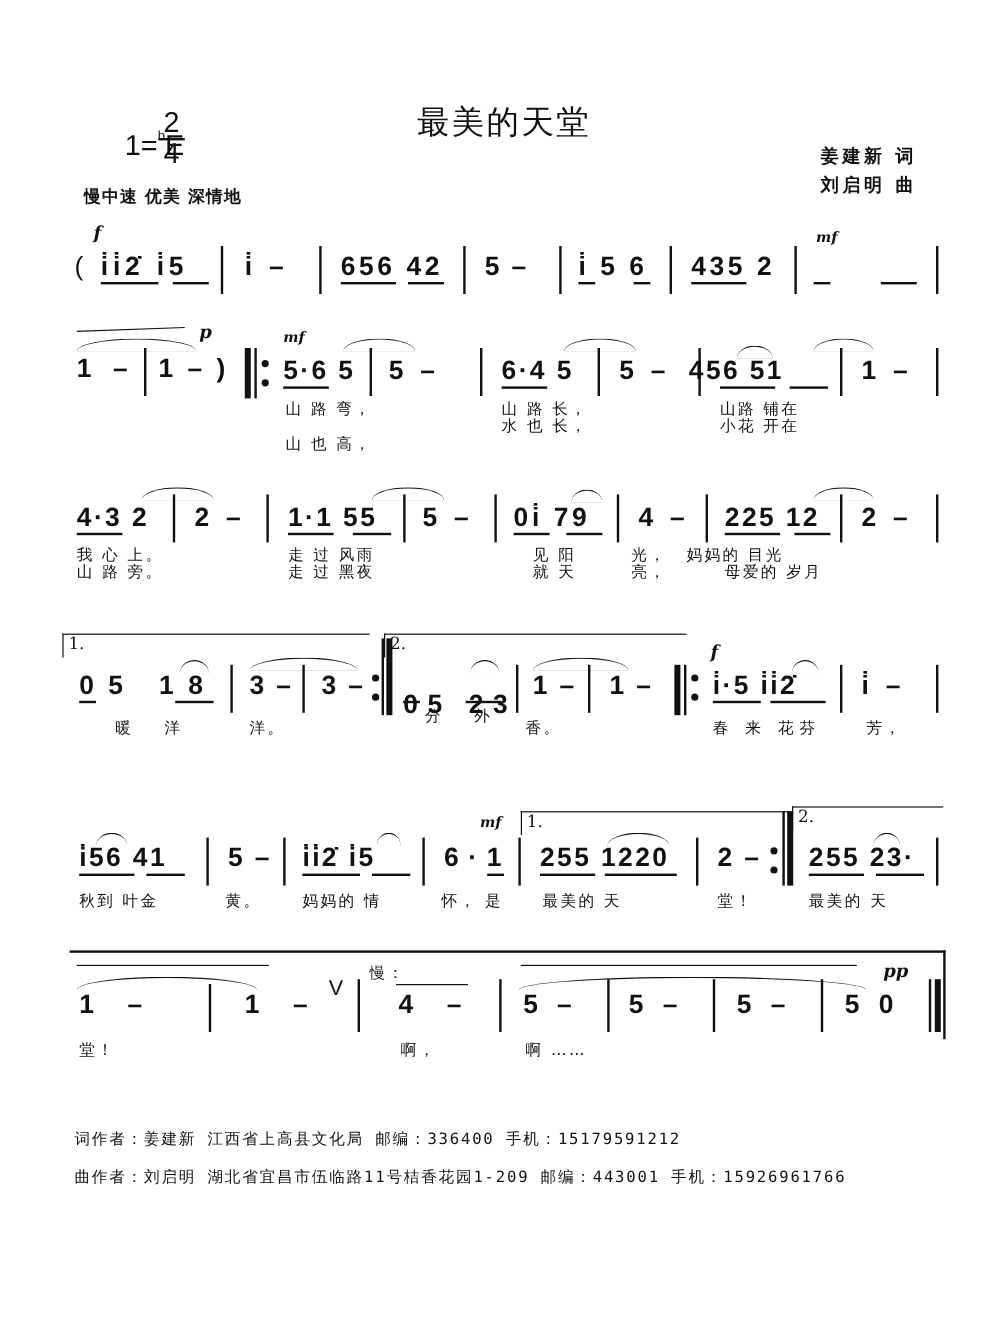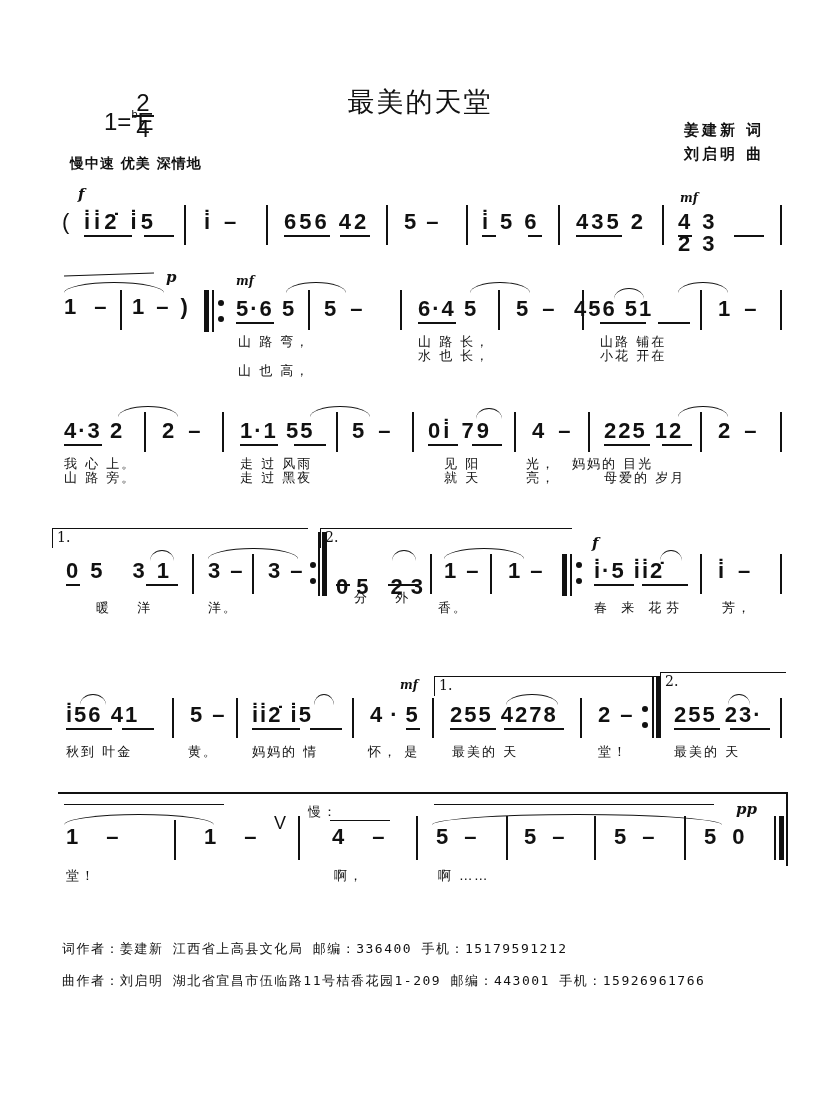--- a/index.html
+++ b/index.html
@@ -59,21 +59,20 @@
   <div class="bar-line" style="left:328px;top:20px;height:40px;"></div>
   <span class="note" style="left:346px;top:26px;letter-spacing:10px;">5–</span>
   <div class="bar-line" style="left:408px;top:20px;height:40px;"></div>
   <span class="note" style="left:424px;top:26px;letter-spacing:12px;">i̇56</span>
   <div class="ul" style="left:424px;top:50px;width:14px;"></div>
   <div class="ul" style="left:470px;top:50px;width:14px;"></div>
   <div class="bar-line" style="left:500px;top:20px;height:40px;"></div>
   <span class="note" style="left:518px;top:26px;letter-spacing:3px;">435 2</span>
   <div class="ul" style="left:518px;top:50px;width:46px;"></div>
   <div class="bar-line" style="left:604px;top:20px;height:40px;"></div>
-  <span class="note" style="left:620px;top:26px;letter-spacing:12px;">43 23</span>
   <div class="ul" style="left:620px;top:50px;width:14px;"></div>
   <div class="ul" style="left:676px;top:50px;width:30px;"></div>
   <div class="bar-line" style="left:722px;top:20px;height:40px;"></div>
 </div>
 
 <div class="row" style="top:268px;height:100px;">
   <div class="cresc" style="left:6px;top:6px;width:90px;transform:rotate(-2deg);"></div>
   <div class="slur" style="left:6px;top:14px;width:100px;"></div>
   <span class="dyn" style="left:108px;top:0;">p</span>
   <span class="note" style="left:6px;top:28px;letter-spacing:18px;">1–</span>
@@ -148,21 +147,21 @@
   <span class="lyric" style="left:386px;top:76px;">就 天</span>
   <span class="lyric" style="left:468px;top:62px;">光，</span>
   <span class="lyric" style="left:468px;top:76px;">亮，</span>
   <span class="lyric" style="left:514px;top:62px;">妈妈的 目光</span>
   <span class="lyric" style="left:546px;top:76px;">母爱的 岁月</span>
 </div>
 
 <div class="row" style="top:528px;height:100px;">
   <div class="volta" style="left:-6px;top:0;width:256px;">1.</div>
   <div class="volta" style="left:262px;top:0;width:252px;">2.</div>
-  <span class="note" style="left:8px;top:32px;letter-spacing:12px;">05 31</span>
+  <span class="note" style="left:8px;top:32px;letter-spacing:12px;">05 18</span>
   <div class="slur" style="left:92px;top:22px;width:24px;"></div>
   <div class="ul" style="left:8px;top:56px;width:14px;"></div>
   <div class="ul" style="left:88px;top:56px;width:32px;"></div>
   <div class="bar-line" style="left:134px;top:26px;height:40px;"></div>
   <div class="slur" style="left:150px;top:20px;width:90px;"></div>
   <span class="note" style="left:150px;top:32px;letter-spacing:10px;">3–</span>
   <div class="bar-line" style="left:194px;top:26px;height:40px;"></div>
   <span class="note" style="left:210px;top:32px;letter-spacing:10px;">3–</span>
   <div class="rep-dot" style="left:252px;top:34px;"></div>
   <div class="rep-dot" style="left:252px;top:50px;"></div>
@@ -204,25 +203,25 @@
   <div class="ul" style="left:64px;top:56px;width:32px;"></div>
   <div class="bar-line" style="left:114px;top:26px;height:40px;"></div>
   <span class="note" style="left:132px;top:32px;letter-spacing:10px;">5–</span>
   <div class="bar-line" style="left:178px;top:26px;height:40px;"></div>
   <span class="note" style="left:194px;top:32px;letter-spacing:2px;">i̇i̇2̇ i̇5</span>
   <div class="slur" style="left:256px;top:22px;width:20px;"></div>
   <div class="ul" style="left:194px;top:56px;width:48px;"></div>
   <div class="ul" style="left:252px;top:56px;width:32px;"></div>
   <div class="bar-line" style="left:294px;top:26px;height:40px;"></div>
   <span class="dyn" style="left:342px;top:6px;font-size:12px;">mf</span>
-  <span class="note" style="left:312px;top:32px;letter-spacing:8px;">4·5</span>
+  <span class="note" style="left:312px;top:32px;letter-spacing:8px;">6·1</span>
   <div class="ul" style="left:348px;top:56px;width:14px;"></div>
   <div class="volta" style="left:376px;top:4px;width:224px;">1.</div>
   <div class="bar-line" style="left:374px;top:26px;height:40px;"></div>
-  <span class="note" style="left:392px;top:32px;letter-spacing:2px;">255 4278</span>
+  <span class="note" style="left:392px;top:32px;letter-spacing:2px;">255 1220</span>
   <div class="slur" style="left:448px;top:22px;width:52px;"></div>
   <div class="ul" style="left:392px;top:56px;width:46px;"></div>
   <div class="ul" style="left:446px;top:56px;width:60px;"></div>
   <div class="bar-line" style="left:522px;top:26px;height:40px;"></div>
   <span class="note" style="left:540px;top:32px;letter-spacing:10px;">2–</span>
   <div class="rep-dot" style="left:584px;top:34px;"></div>
   <div class="rep-dot" style="left:584px;top:50px;"></div>
   <div class="bar-line" style="left:594px;top:4px;height:62px;"></div>
   <div class="bar-thick" style="left:598px;top:4px;height:62px;"></div>
   <div class="volta" style="left:602px;top:0;width:126px;">2.</div>

